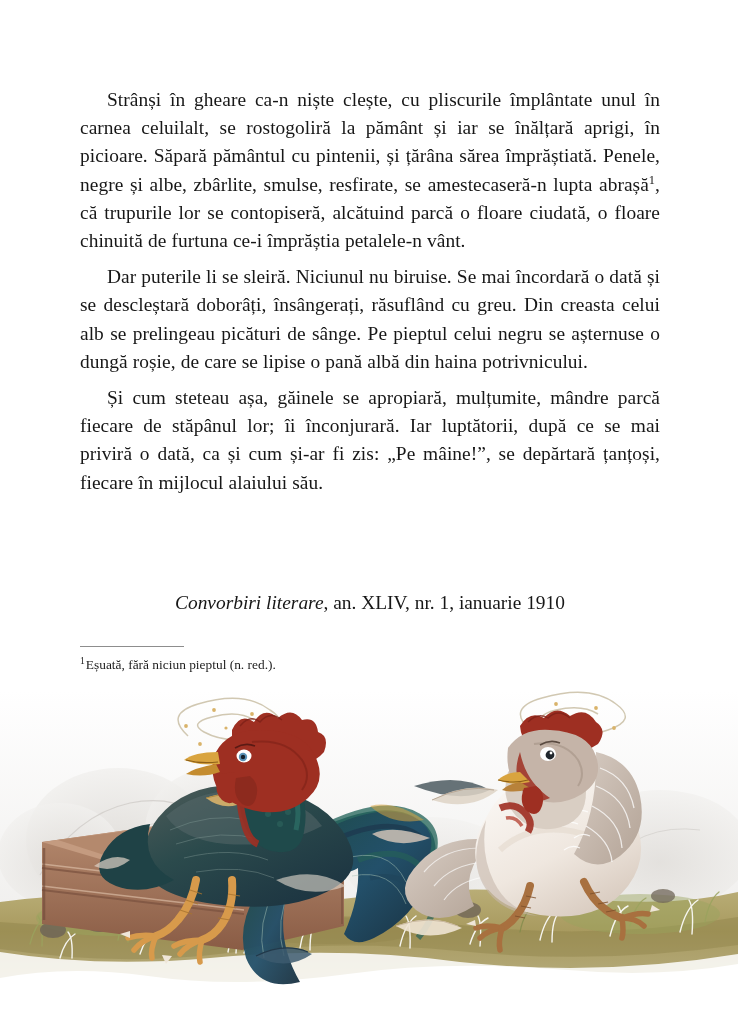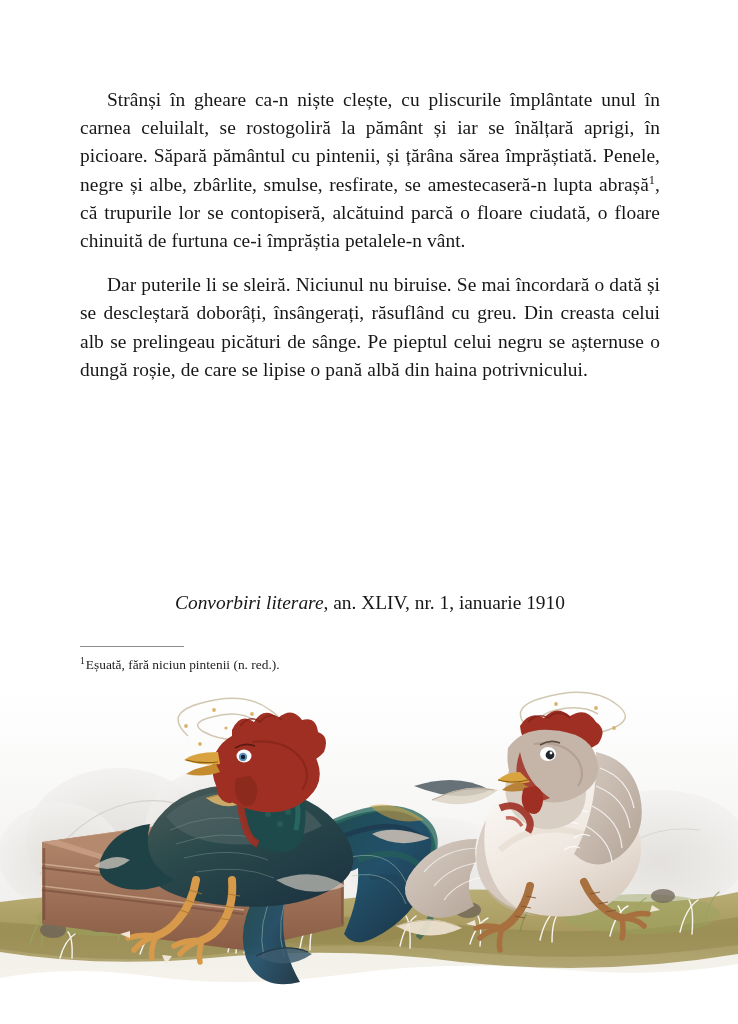--- a/index.html
+++ b/index.html
@@ -37,21 +37,21 @@
     margin: 0;
     font-size: 19.4px;
     line-height: 28.2px;
     text-align: justify;
     text-indent: 27px;
     hyphens: manual;
     letter-spacing: 0.05px;
     word-spacing: 0.2px;
     color: #171717;
   }
-  .para + .para { margin-top: 16px; }
+  .para + .para { margin-top: 8px; }
 
   .fn-ref {
     font-size: 0.64em;
     vertical-align: super;
     line-height: 0;
   }
 
   
   .attribution {
     position: absolute;
@@ -106,29 +106,30 @@
 <body>
 
 <div class="page">
 
   <div class="textblock">
 
     <p class="para"><span>Strânși în gheare ca-n niște clește, cu pliscurile împlântate unul în carnea celuilalt, se rostogoliră la pământ și iar se înălțară aprigi, în picioare. Săpară pământul cu pintenii, și țărâna sărea împrăștiată. Penele, negre și albe, zbârlite, smulse, resfirate, se amestecaseră-n lupta abrașă</span><sup class="fn-ref">1</sup><span>, că trupurile lor se contopiseră, alcătuind parcă o floare ciudată, o floare chinuită de furtuna ce-i împrăștia petalele-n vânt.</span></p>
 
     <p class="para">Dar puterile li se sleiră. Niciunul nu biruise. Se mai încordară o dată și se descleștară doborâți, însângerați, răsuflând cu greu. Din creasta celui alb se prelingeau picături de sânge. Pe pieptul celui negru se așternuse o dungă roșie, de care se lipise o pană albă din haina potrivnicului.</p>
 
+    <p class="para">Și cum steteau așa, găinele se apropiară, mulțumite, mândre parcă fiecare de stăpânul lor; îi înconjurară. Iar luptătorii, după ce se mai priviră o dată, ca și cum și-ar fi zis: „Pe mâine!”, se depărtară țanțoși, fiecare în mijlocul alaiului său.</p>
   </div>
 
   <div class="attribution">
     <span class="src-title">Convorbiri literare</span><span>, an. XLIV, nr. 1, ianuarie 1910</span>
   </div>
 
   <div class="footnote-area">
     <div class="footnote-rule"></div>
-    <p class="footnote-text"><span class="fn-num">1</span><span>Eșuată, fără niciun pintenii (n. red.).</span></p>
+    <p class="footnote-text"><span class="fn-num">1</span><span>Eșuată, fără niciun pieptul (n. red.).</span></p>
   </div>
 
   <div class="illustration">
     <svg width="738" height="300" viewBox="0 0 738 300" xmlns="http://www.w3.org/2000/svg">
       <defs>
         <linearGradient id="groundGrad" x1="0" y1="0" x2="0" y2="1">
           <stop offset="0%" stop-color="#b9ad76"></stop>
           <stop offset="45%" stop-color="#a89a5f"></stop>
           <stop offset="100%" stop-color="#b5ab7c"></stop>
         </linearGradient>

